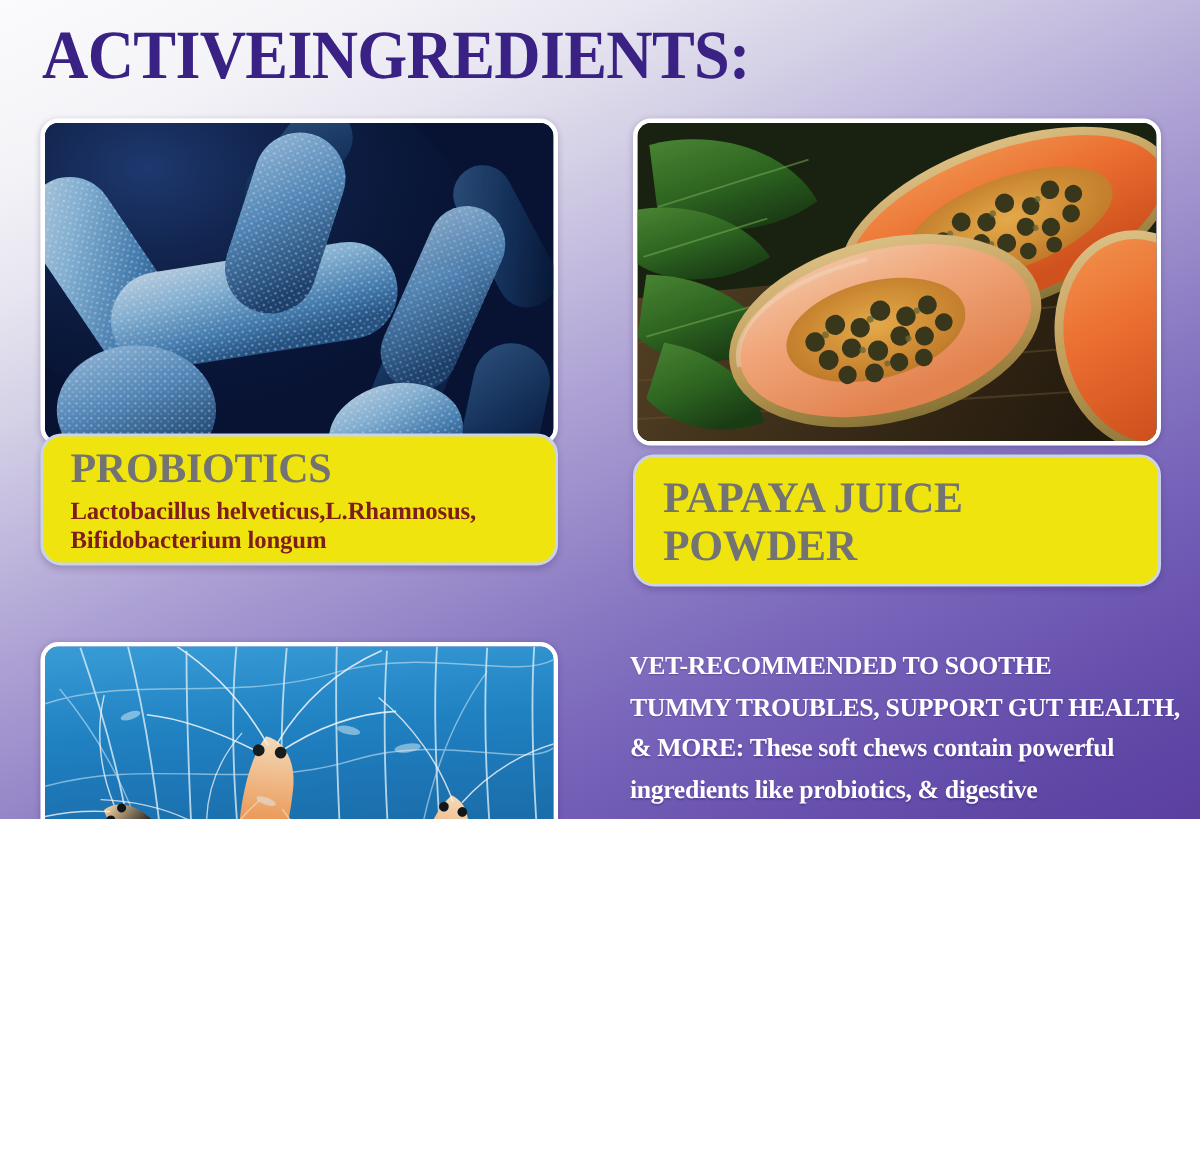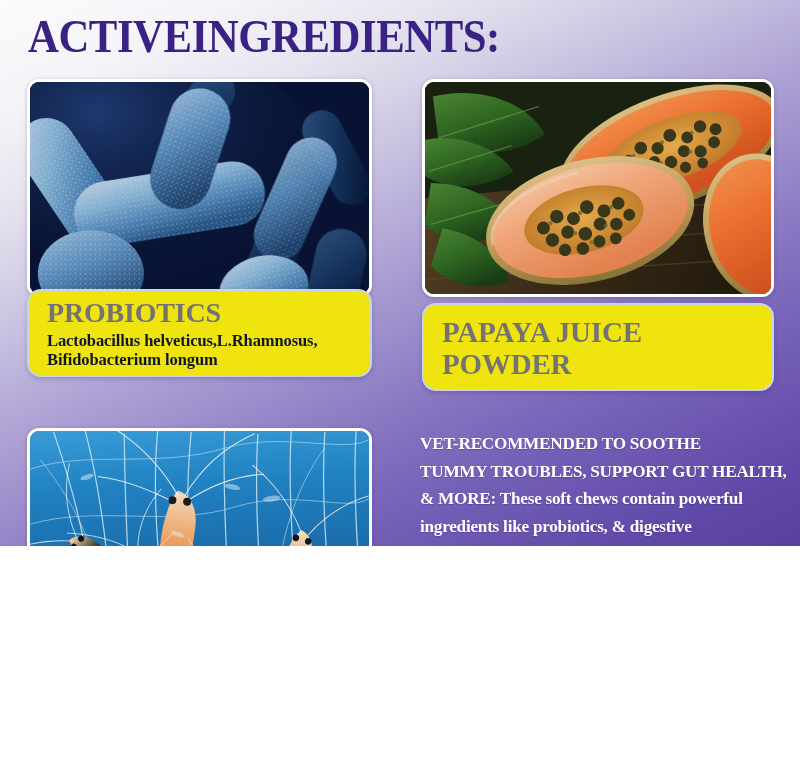--- a/index.html
+++ b/index.html
@@ -81,21 +81,21 @@
   #box-papaya     { left: 422px; top: 303px; width: 352px; height: 88px; }
   #box-krill      { left: 27px;  top: 642px; width: 345px; height: 88px; }
 
   .label-title {
     color: #737373;
     font-weight: 700;
     line-height: 1.02;
     letter-spacing: -0.2px;
   }
   .label-sub {
-    color: #0f172a;
+    color: #7f1d1d;
     font-weight: 600;
     font-size: 16.5px;
     line-height: 1.20;
     margin-top: 3px;
     letter-spacing: -0.1px;
   }
   #box-probiotics .label-title { font-size: 28px; }
   #box-papaya .label-title     { font-size: 29px; line-height: 1.12; white-space: pre-line; padding-top: 3px; }
   #box-krill .label-title      { font-size: 20px; }
   #box-krill .label-sub        { font-size: 19px; }

